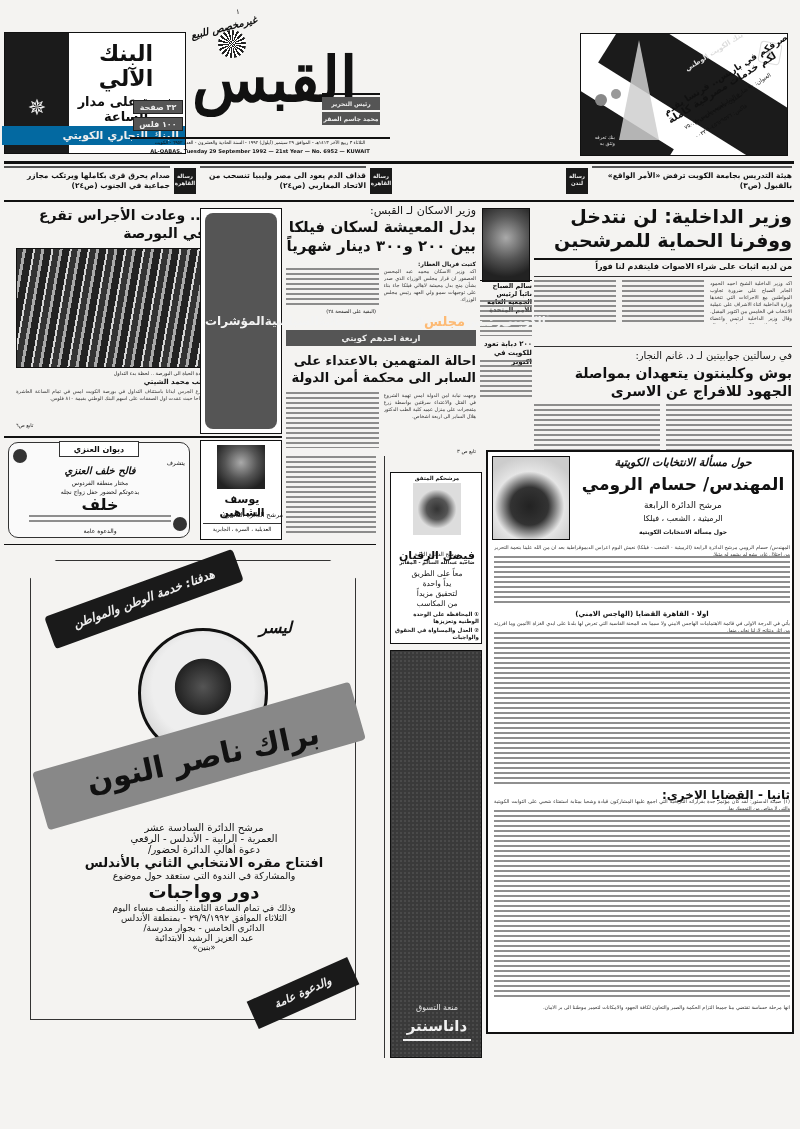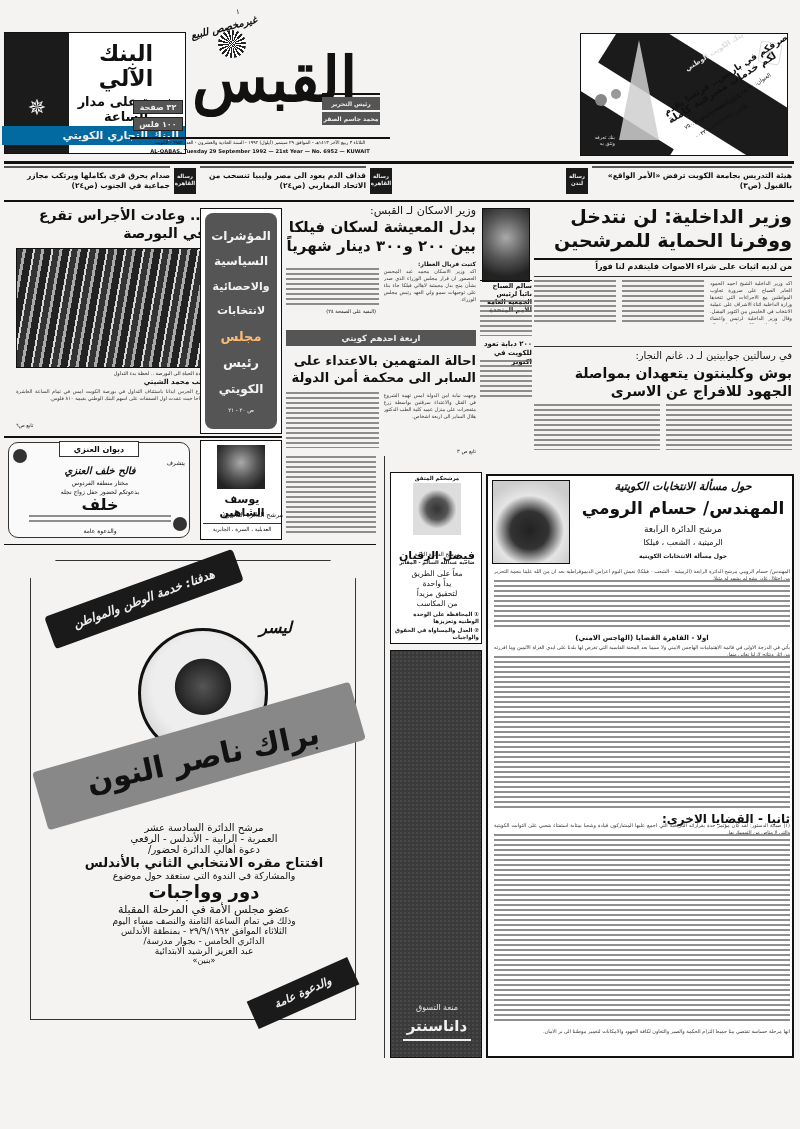--- a/index.html
+++ b/index.html
@@ -145,21 +145,21 @@
 <div class="abs" style="left:16px;top:206px;width:190px;height:224px">
   <h2 class="abs rtl" style="left:0;top:0;width:190px;font-size:14px;line-height:18px">... وعادت الأجراس تقرع في البورصة</h2>
   <div class="abs photo" style="left:0;top:42px;width:190px;height:120px;background:repeating-linear-gradient(100deg,#333 0 6px,#aaa 6px 9px,#222 9px 16px,#d5d5d5 16px 18px);border:1px solid #111"></div>
   <div class="abs rtl cap" style="left:0;top:164px;width:190px;font-size:5px">عودة الحياة الى البورصة .. لحظة بدء التداول</div>
   <div class="abs rtl bold" style="left:0;top:172px;width:190px;font-size:7px">كتب محمد الشيتي</div>
   <div class="abs txt" style="left:0;top:182px;width:190px;height:34px">وقرع الجرس ايذانا باستئناف التداول في بورصة الكويت امس في تمام الساعة العاشرة صباحا حيث عقدت اول الصفقات على اسهم البنك الوطني بقيمة ٨١٠ فلوس.</div>
   <div class="abs rtl" style="left:0;top:216px;width:60px;font-size:5px;text-align:left">تابع ص٦</div>
 </div>
 
 <div class="abs box" style="left:200px;top:208px;width:82px;height:226px;padding:4px;background:#fff">
-  <div class="grey" style="width:100%;height:100%;border-radius:8px;display:flex;flex-direction:column;align-items:center;justify-content:space-evenly;padding:4px 0">
+  <div class="grey" style="width:100%;height:100%;border-radius:8px;display:flex;flex-direction:row;align-items:center;justify-content:space-evenly;padding:4px 0">
     <div class="bold rtl" style="font-size:12px;color:#f3f3f3">المؤشرات</div>
     <div class="bold rtl" style="font-size:12px;color:#f3f3f3">السياسية</div>
     <div class="bold rtl" style="font-size:11px;color:#f3f3f3">والاحصائية</div>
     <div class="bold rtl" style="font-size:11px;color:#f3f3f3">لانتخابات</div>
     <div class="bold rtl" style="font-size:13px;color:#fdba74">مجلس</div>
     <div class="bold rtl" style="font-size:13px;color:#f3f3f3">رئيس</div>
     <div class="bold rtl" style="font-size:12px;color:#f3f3f3">الكويتي</div>
     <div class="rtl" style="font-size:5.5px;color:#f3f3f3">ص ٢٠ - ٢١</div>
   </div>
 </div>
@@ -197,21 +197,20 @@
   <div class="abs" style="left:134px;top:78px;width:130px;height:130px;border-radius:50%;border:3px solid #111;background:radial-gradient(circle at 50% 45%,#555 0,#222 30%,#eee 31%,#eee 55%,#ddd 70%)"></div>
   <div class="abs" style="left:30px;top:176px;width:330px;height:60px;background:#888;transform:rotate(-16deg);border-radius:4px"></div>
   <div class="abs rtl bold" style="left:44px;top:190px;width:310px;font-size:30px;line-height:36px;text-align:center;transform:rotate(-12deg)">براك ناصر النون</div>
   <div class="abs rtl" style="left:60px;top:272px;width:280px;text-align:center">
     <div style="font-size:10px">مرشح الدائرة السادسة عشر</div>
     <div style="font-size:10px">العمرية - الرابية - الأندلس - الرقعي</div>
     <div style="font-size:10px">دعوة أهالي الدائرة لحضور/</div>
     <div class="bold" style="font-size:13px">افتتاح مقره الانتخابي الثاني بالأندلس</div>
     <div style="font-size:9.5px">والمشاركة في الندوة التي ستعقد حول موضوع</div>
     <div class="bold" style="font-size:18px;line-height:22px">دور وواجبات</div>
-    <div style="font-size:11px">عضو مجلس الأمة في المرحلة المقبلة</div>
     <div style="font-size:9px">وذلك في تمام الساعة الثامنة والنصف مساء اليوم</div>
     <div style="font-size:9px">الثلاثاء الموافق ٢٩/٩/١٩٩٢ - بمنطقة الأندلس</div>
     <div style="font-size:9px">الدائري الخامس - بجوار مدرسة/</div>
     <div style="font-size:9px">عبد العزيز الرشيد الابتدائية</div>
     <div style="font-size:8px">«بنين»</div>
   </div>
   <div class="abs dark rtl bold" style="left:244px;top:428px;width:110px;height:30px;font-size:11px;line-height:30px;text-align:center;font-style:italic;transform:rotate(-24deg)">والدعوة عامة</div>
 </div>
 
 <div class="abs box" style="left:390px;top:472px;width:92px;height:172px;background:#fff">
@@ -229,21 +228,21 @@
   <div class="abs rtl bold" style="left:4px;top:138px;width:84px;font-size:5.5px;line-height:7px">① المحافظة على الوحدة الوطنية وتعزيزها</div>
   <div class="abs rtl bold" style="left:4px;top:154px;width:84px;font-size:5.5px;line-height:7px">② العدل والمساواة في الحقوق والواجبات</div>
 </div>
 
 <div class="abs" style="left:390px;top:650px;width:92px;height:408px;background:#3a3a3a;background-image:radial-gradient(#4a4a4a 1px,transparent 1px);background-size:4px 4px;border:1px solid #111">
   <div class="abs rtl" style="left:0;top:352px;width:92px;font-size:8px;color:#e8e8e8;text-align:center">منعة التسوق</div>
   <div class="abs rtl bold" style="left:0;top:366px;width:92px;font-size:15px;color:#f0f0f0;text-align:center">داناسنتر</div>
   <div class="abs" style="left:12px;top:388px;width:68px;height:2px;background:#eee"></div>
 </div>
 
-<div class="abs box" style="left:486px;top:474px;width:308px;height:584px;background:#fff;border-width:2px">
+<div class="abs box" style="left:486px;top:450px;width:308px;height:584px;background:#fff;border-width:2px">
   <div class="abs photo" style="left:4px;top:4px;width:78px;height:84px;border:1.5px solid #111;background:radial-gradient(circle at 48% 60%,#222 0,#333 30%,#e5e5e5 55%,#ccc 80%)"></div>
   <div class="abs rtl bold" style="left:86px;top:4px;width:218px;font-size:11px;text-align:center;font-style:italic">حول مسألة الانتخابات الكويتية</div>
   <div class="abs rtl bold" style="left:86px;top:22px;width:218px;font-size:17px;text-align:center">المهندس/ حسام الرومي</div>
   <div class="abs rtl" style="left:86px;top:48px;width:218px;font-size:9px;text-align:center">مرشح الدائرة الرابعة</div>
   <div class="abs rtl" style="left:86px;top:62px;width:218px;font-size:8px;text-align:center">الرميثية ، الشعب ، فيلكا</div>
   <div class="abs rtl bold" style="left:86px;top:76px;width:218px;font-size:6px;text-align:center">حول مسألة الانتخابات الكويتية</div>
   <div class="abs txt" style="left:6px;top:92px;width:296px;height:12px">المهندس/ حسام الرومي مرشح الدائرة الرابعة (الرميثية - الشعب - فيلكا) نعيش اليوم اعراس الديموقراطية بعد ان من الله علينا بنعمة التحرير من احتلال غادر بشع لم يشهد له مثيلا.</div>
   <div class="abs lines" style="left:6px;top:104px;width:296px;height:50px"></div>
   <div class="abs rtl bold" style="left:6px;top:158px;width:296px;font-size:7px;text-align:center">اولا - القاهرة القضايا (الهاجس الامني)</div>
   <div class="abs txt" style="left:6px;top:168px;width:296px;height:12px">يأتي في الدرجة الاولى في قائمة الاهتمامات الهاجس الامني ولا سيما بعد المحنة القاسية التي تعرض لها بلدنا على ايدي الغزاة الآثمين وما افرزته من اثار ونتائج لازلنا نعاني منها.</div>

